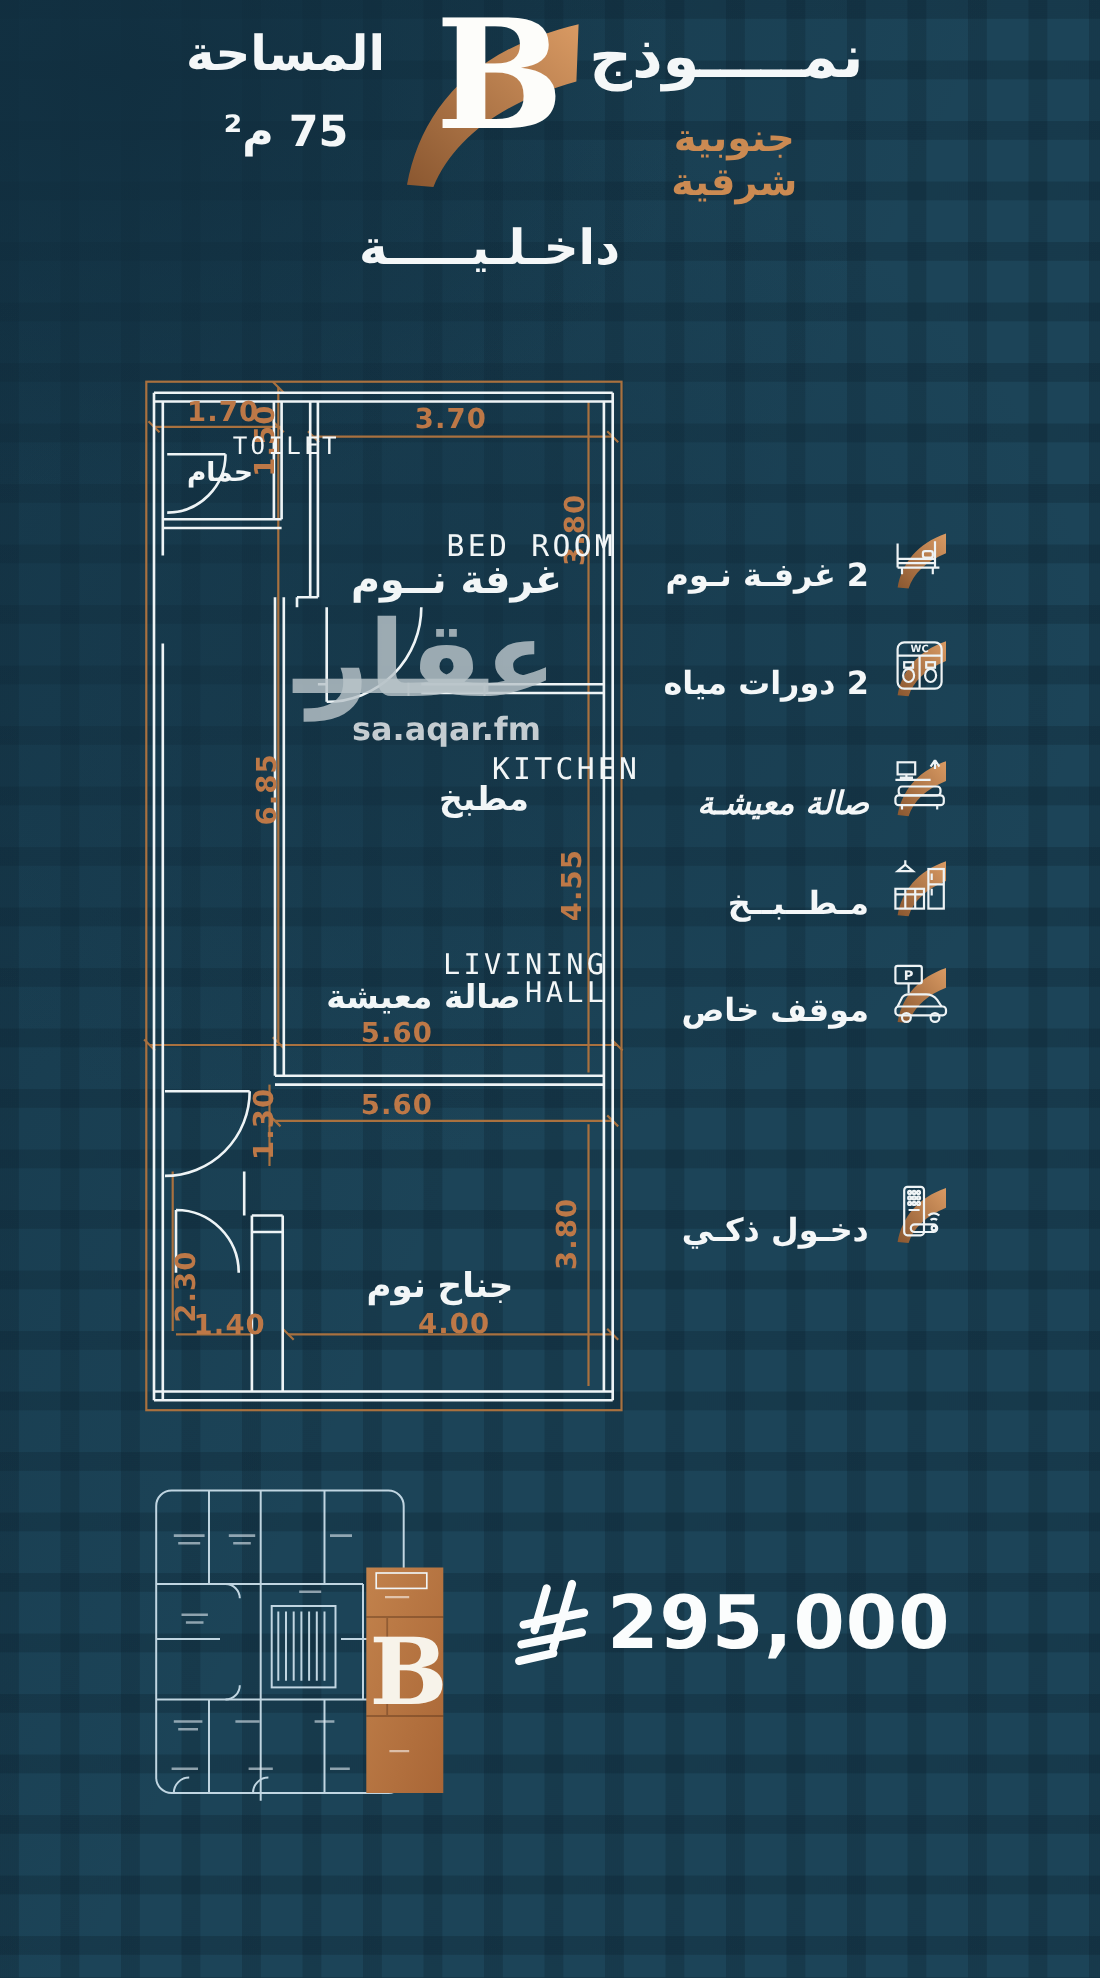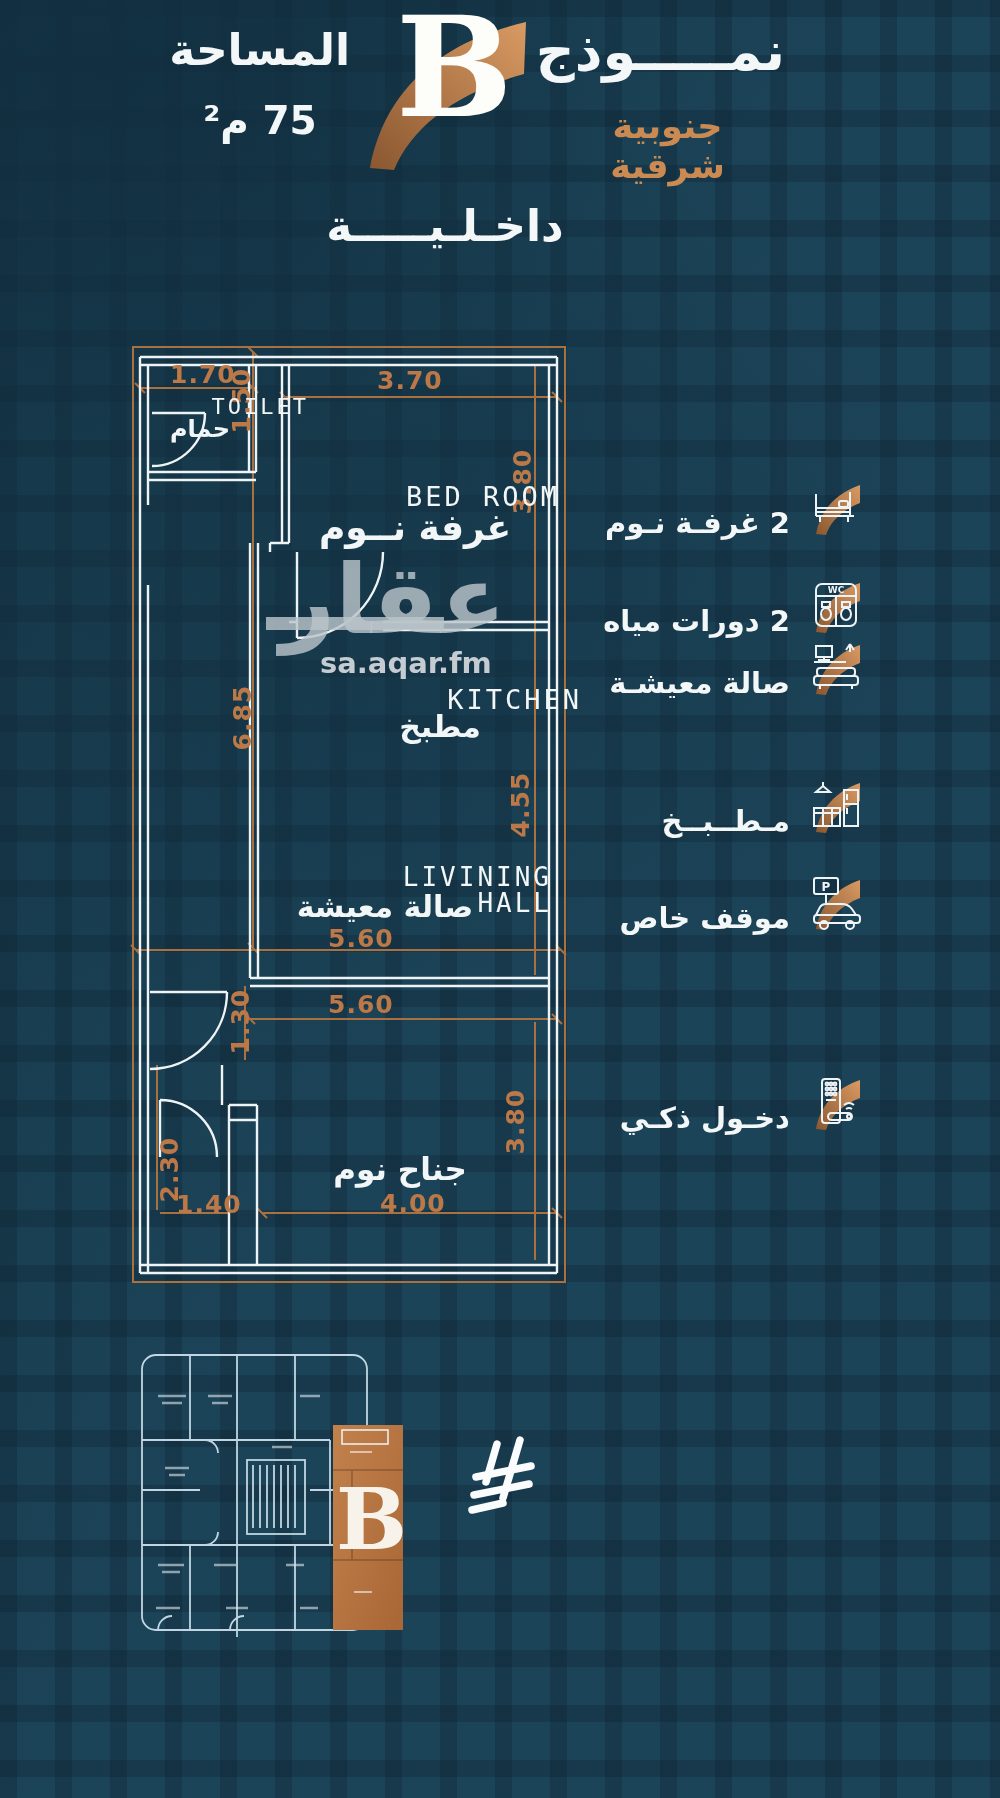--- a/index.html
+++ b/index.html
@@ -223,21 +223,21 @@
         <path d="M10,20 H50 M30,20 V50"></path>
         <ellipse cx="20" cy="38" rx="5" ry="6"></ellipse>
           <rect x="16" y="26" width="8" height="5"></rect>
         <ellipse cx="40" cy="38" rx="5" ry="6"></ellipse>
           <rect x="36" y="26" width="8" height="5"></rect>
       </g>
       <text x="30" y="17" text-anchor="middle" font-size="9" font-weight="bold" fill="#eef3f5" font-family="DejaVu Sans, sans-serif">WC</text>
     </svg>
   </div>
 
-  <div class="feature-row" style="top:636px;">
+  <div class="feature-row" style="top:683px;font-style:italic;">
     <span class="feature-label">صالة معيشـة</span>
     <svg width="62" height="62" viewBox="0 0 62 62">
       <defs>
           <linearGradient id="g3" x1="0" y1="1" x2="1" y2="0">
             <stop offset="0" stop-color="#8a5730"></stop>
             <stop offset="1" stop-color="#d99a63"></stop>
           </linearGradient>
         </defs>
       <path d="M10,56 C14,34 28,16 54,7 L54,25 C36,32 24,44 20,57 Z" fill="url(#g3)"></path>
       <g stroke="#eef3f5" stroke-width="2" fill="none">
@@ -326,17 +326,18 @@
   <div class="price-row">
     <svg width="72" height="78" viewBox="0 0 70 78">
       <g stroke="#fafcfd" stroke-width="7.5" stroke-linecap="round" fill="none">
         <path d="M30,8 L19,46"></path>
         <path d="M53,4 L36,62"></path>
         <path d="M9,41 L64,30"></path>
         <path d="M7,59 L62,48"></path>
         <path d="M5,74 L36,67"></path>
       </g>
     </svg>
+    <span class="price-value">295,000</span>
   </div>
 
   <div class="abs" style="left:336px;top:1478px;width:66px;text-align:center;font-family:'DejaVu Serif',serif;font-size:84px;font-weight:bold;color:#f7f3ea;line-height:1;">B</div>
 
 </div>
 
 </body></html>

